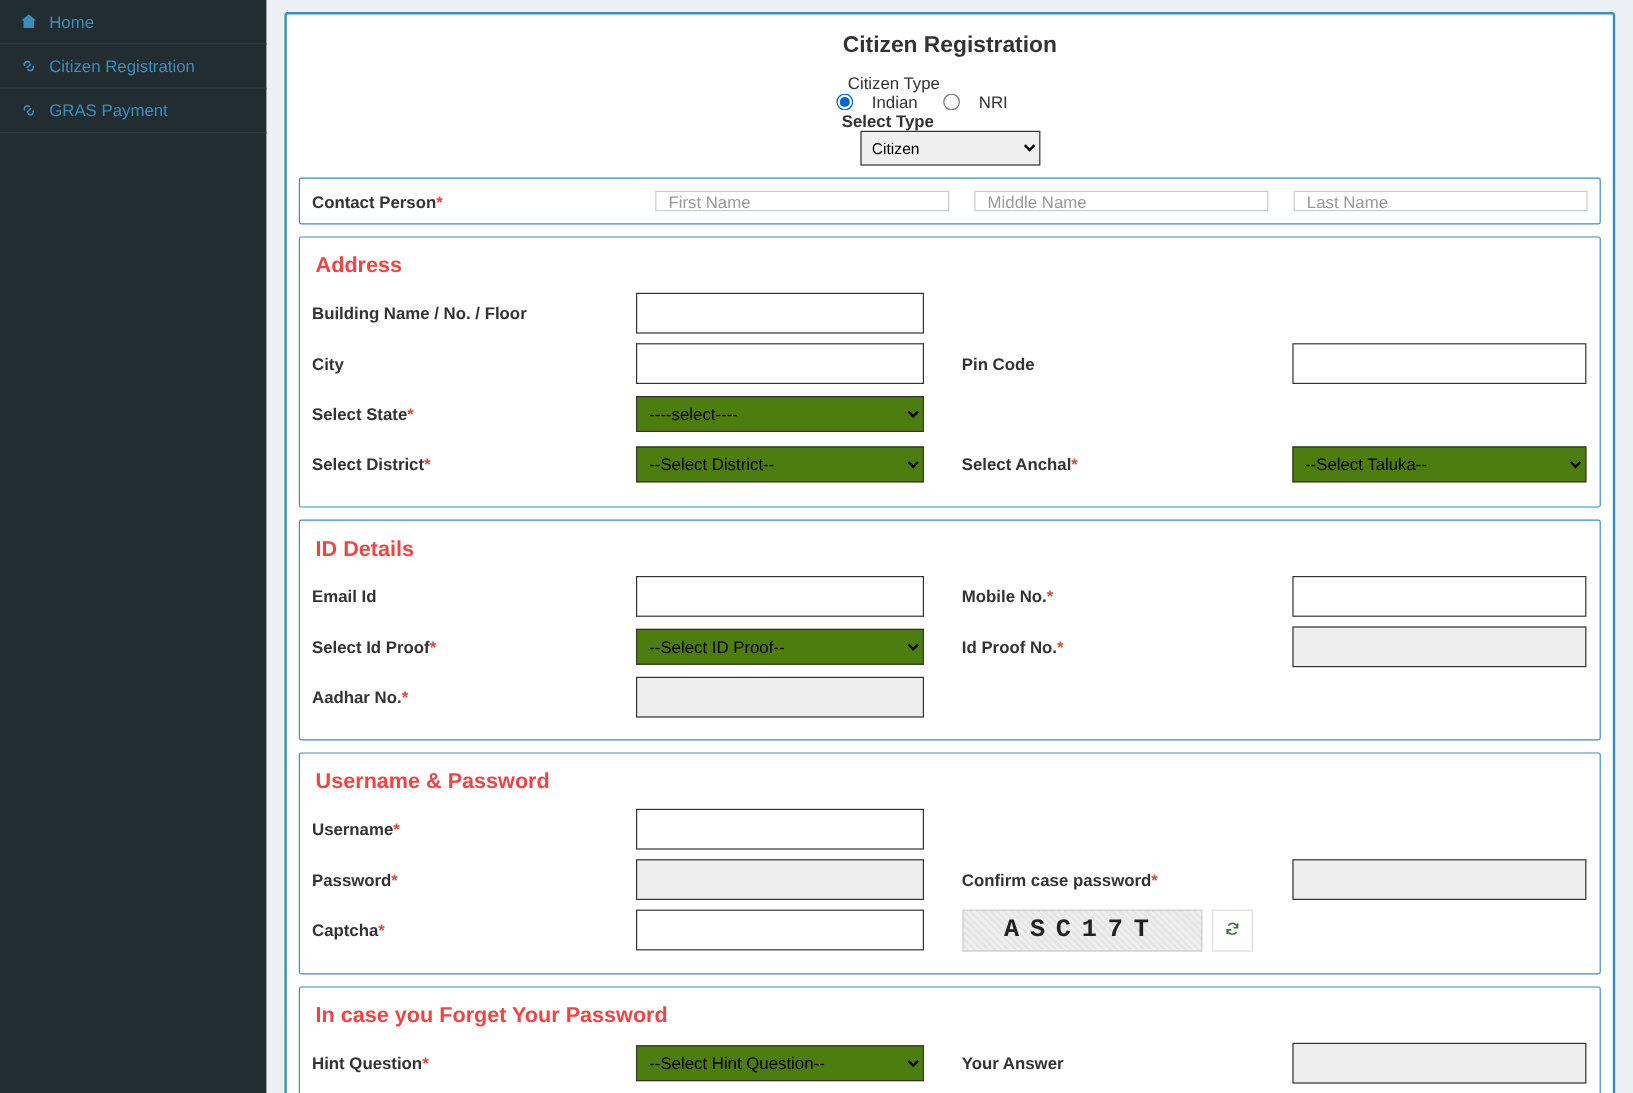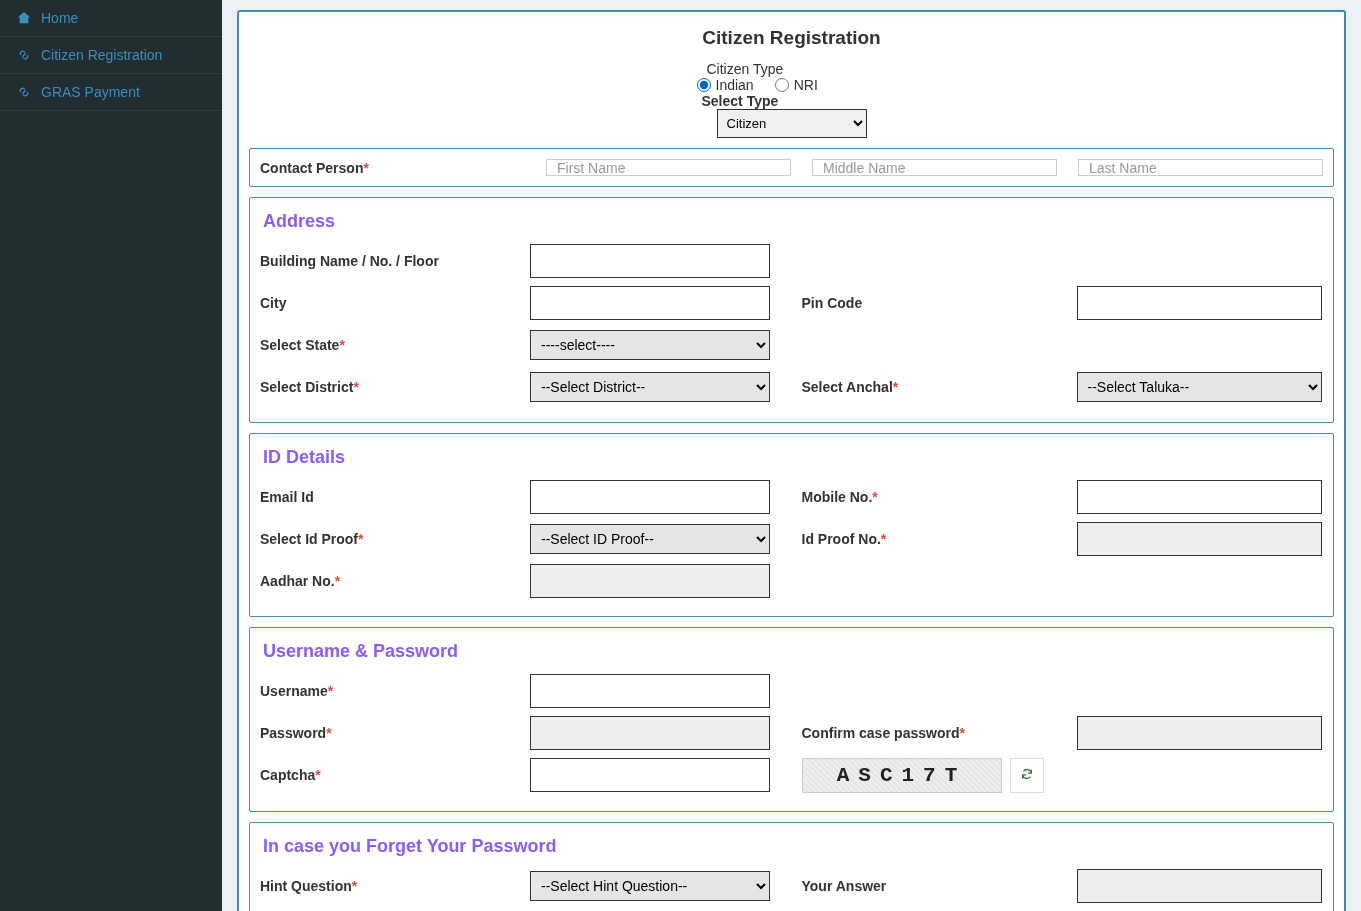--- a/index.html
+++ b/index.html
@@ -9,33 +9,33 @@
 .sidebar-item { display: flex; align-items: center; padding: 10px 15px; color: #b8c7ce; font-size: 14px; cursor: pointer; border-bottom: 1px solid #2c3b41; }
 .sidebar-item.active { color: #3c8dbc; }
 .sidebar-item .icon { width: 18px; margin-right: 8px; display: inline-flex; align-items: center; justify-content: center; }
 .sidebar-item span.label { flex: 1; }
 .main { flex: 1; padding: 10px 15px 20px 15px; }
 .form-wrap { background: #fff; border: 2px solid #3c8dbc; border-radius: 3px; padding: 10px 10px 15px 10px; }
 .form-title { text-align: center; font-weight: bold; font-size: 19px; color: #333; padding: 5px 0 10px 0; font-family: Verdana, Arial, sans-serif; }
 .top-row { display: flex; align-items: center; padding: 2px 5px 10px 5px; flex-direction: column; }
 .top-row .ct-label { width: 170px; }
 .top-row .radios { display: flex; align-items: center; gap: 6px; width: 190px; }
-.top-row .radios label { margin-right: 15px; display: inline-flex; align-items: center; gap: 5px; }
+.top-row .radios label { margin-right: 15px; display: inline-flex; align-items: center; gap: 16px; }
 .top-row .st-label { font-weight: bold; width: 180px; }
 .top-row select { width: 150px; height: 29px; border: 1px solid #333; padding: 2px 5px; font-size: 13px; }
 .section { border: 1.5px solid #3c8dbc; border-radius: 2px; margin-bottom: 10px; padding: 10px; }
-.section-title { font-weight: bold; font-size: 18px; color: #8b5cf6; padding: 3px 0 12px 3px; font-family: Verdana, Arial, sans-serif; }
+.section-title { font-weight: bold; font-size: 18px; color: #ef4444; padding: 3px 0 12px 3px; font-family: Verdana, Arial, sans-serif; }
 .row { display: flex; margin-bottom: 8px; align-items: flex-start; }
 .col { flex: 1; display: flex; align-items: center; min-height: 34px; }
 .col-left { padding-right: 20px; }
 .flabel { width: 270px; font-weight: bold; font-size: 14px; flex-shrink: 0; }
 .flabel .req { color: #dd4b39; }
 .finput { width: 240px; height: 34px; border: 1px solid #333; padding: 4px 8px; font-size: 14px; background: #fff; }
 .finput.disabled { background: #eee; }
-.fselect { width: 240px; height: 30px; border: 1px solid #333; padding: 2px 6px; font-size: 14px; background: #e5e5e5; }
+.fselect { width: 240px; height: 30px; border: 1px solid #333; padding: 2px 6px; font-size: 14px; background: #4d7c0f; }
 .finput-half { width: 240px; height: 17px; border: 1px solid #ccc; padding: 4px 10px; font-size: 14px; }
 .finput-half::placeholder { color: #999; }
 .contact-row { display: flex; align-items: center; gap: 21px; }
 .contact-row .flabel { width: 265px; }
 .contact-row input { flex: 1; max-width: 245px; }
 .captcha-img { width: 200px; height: 35px; background: #f0f0f0; border: 1px solid #ccc; display: inline-flex; align-items: center; justify-content: center; font-family: "Courier New", monospace; font-size: 21px; font-weight: bold; letter-spacing: 9px; color: #222; background-image: repeating-linear-gradient(45deg, #eee, #eee 2px, #e5e5e5 2px, #e5e5e5 4px); }
 .captcha-refresh { width: 34px; height: 35px; border: 1px solid #ddd; background: #fff; display: inline-flex; align-items: center; justify-content: center; margin-left: 8px; cursor: pointer; color: #3c763d; }
 .right-input { width: 245px; height: 34px; border: 1px solid #333; padding: 4px 8px; font-size: 14px; background: #fff; }
 .right-input.disabled { background: #eee; }
 .rlabel { width: 275px; font-weight: bold; font-size: 14px; flex-shrink: 0; }

